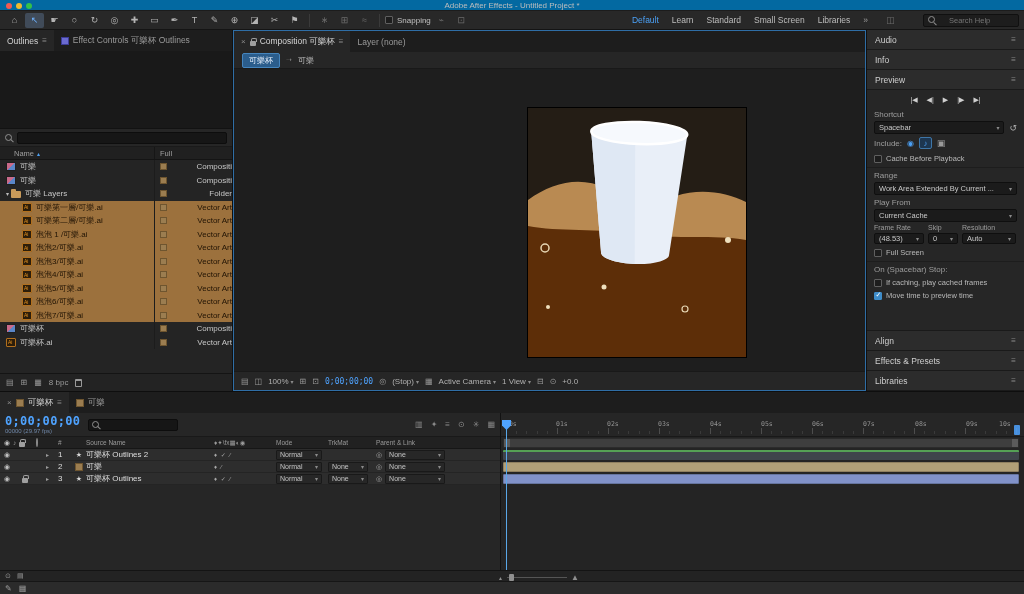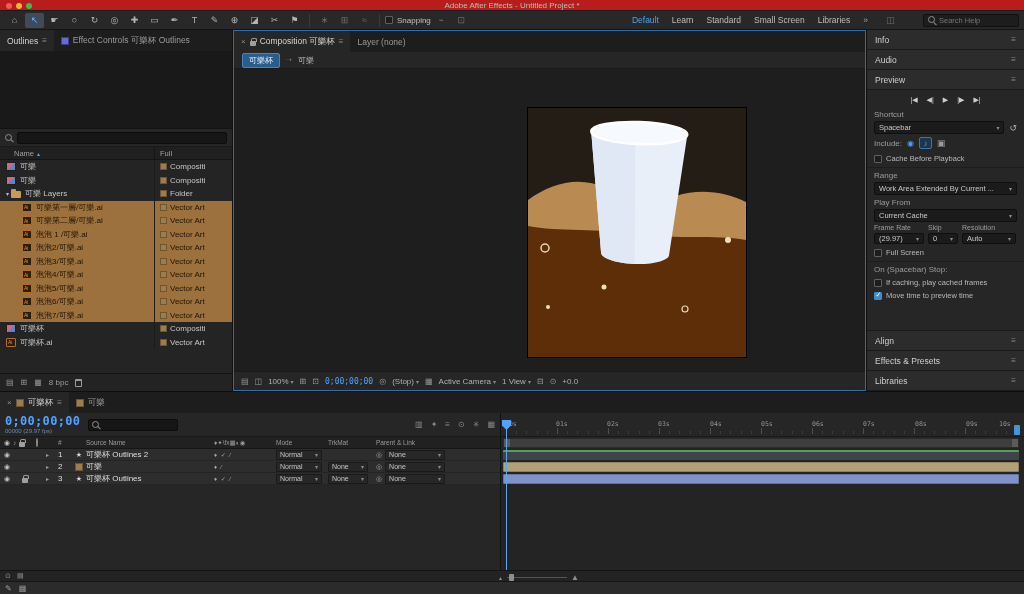--- a/index.html
+++ b/index.html
@@ -1,39 +1,39 @@
 <!DOCTYPE html>
 <html><head>
 <meta charset="utf-8">
 <style>
 *{margin:0;padding:0;box-sizing:border-box;}
 html,body{width:1024px;height:594px;overflow:hidden;background:#000;}
 .window{position:relative;width:1024px;height:594px;background:#262626;font-family:"Liberation Sans",sans-serif;color:#c8c8c8;font-size:9px;}
 
 
-.titlebar{position:absolute;top:0;left:0;right:0;height:11px;background:#b91c1c;border-bottom:1px solid #1c1c1c;}
+.titlebar{position:absolute;top:0;left:0;right:0;height:11px;background:#0369a1;border-bottom:1px solid #1c1c1c;}
 .traffic{position:absolute;left:6px;top:2.5px;display:flex;gap:4px;}
 .dot{width:6px;height:6px;border-radius:50%;}
 .dot.red{background:#f15b51}.dot.yel{background:#f0b92e}.dot.grn{background:#35c149}
 .title-text{position:absolute;left:0;right:0;top:0;text-align:center;font-size:8px;color:#bdbdbd;line-height:11px;}
 
 
 .toolbar{position:absolute;top:11px;left:0;right:0;height:19px;background:#282828;border-bottom:1px solid #141414;display:flex;align-items:center;padding:0 5px;gap:1px;}
 .tool{width:19px;height:15px;display:flex;align-items:center;justify-content:center;font-size:9px;color:#b4b4b4;border-radius:2px;}
 .tool.active{background:#404b59;color:#6db2ff;}
 .tool.dim{color:#6a6a6a;}
 .tsep{width:1px;height:13px;background:#3a3a3a;margin:0 4px;}
 .cb{width:8px;height:8px;background:#1d1d1d;border:1px solid #5f5f5f;border-radius:1px;display:inline-block;flex:0 0 auto;}
 .cb.checked{background:#3e8cc9;border-color:#3e8cc9;position:relative;}
 .cb.checked::after{content:"✓";position:absolute;left:0.5px;top:-2px;font-size:7px;color:#fff;}
 .snap-label{margin-left:3px;font-size:8px;color:#c0c0c0;}
 .ws{margin-left:auto;display:flex;align-items:center;gap:13px;font-size:8.5px;color:#bdbdbd;}
 .ws .wtab.active{color:#4ba0f5;}
 .ws .ovf{color:#9a9a9a;}
-.help-box{display:flex;align-items:center;gap:3px;background:#1d1d1d;border:1px solid #101010;border-radius:2px;height:13px;width:96px;padding:0 4px;margin-left:10px;}
+.help-box{display:flex;align-items:center;gap:13px;background:#1d1d1d;border:1px solid #101010;border-radius:2px;height:13px;width:96px;padding:0 4px;margin-left:10px;}
 .help-box input{flex:1;background:transparent;border:none;outline:none;color:#9a9a9a;font-size:7.5px;font-family:inherit;width:70px;}
 .mag{position:relative;width:8px;height:8px;flex:0 0 auto;}
 .mag::before{content:"";position:absolute;left:0;top:0;width:5px;height:5px;border:1px solid #8f8f8f;border-radius:50%;}
 .mag::after{content:"";position:absolute;left:5.5px;top:5.5px;width:3.5px;height:1px;background:#8f8f8f;transform:rotate(45deg);transform-origin:0 0;}
 
 
 .main{position:absolute;top:30px;left:0;width:1024px;height:361px;display:flex;}
 
 
 .project-panel{width:233px;background:#262626;border-right:1px solid #101010;position:relative;}
@@ -51,21 +51,21 @@
 .pcol-name{width:155px;padding-left:14px;display:flex;gap:3px;align-items:center;border-right:1px solid #161616;height:100%;}
 .sort-arrow{color:#4ba0f5;font-size:6px;}
 .sort-arrow::before{content:"▴";}
 .pcol-type{padding-left:5px;}
 .prows{position:absolute;top:130px;bottom:18px;left:0;right:0;background:#242424;overflow:hidden;}
 .prow{height:13.5px;display:flex;align-items:center;font-size:8px;color:#c6c6c6;}
 .prow[data-selected="true"]{background:#9c713d;color:#201304;}
 .prow[data-selected="true"] .ptxt{color:#201304;}
 .pname{width:155px;display:flex;align-items:center;padding-left:6px;height:100%;border-right:1px solid #1c1c1c;overflow:hidden;white-space:nowrap;}
 .pname.ind{padding-left:22px;}
-.ptype{flex:1;display:flex;align-items:center;padding-left:5px;overflow:hidden;white-space:nowrap;}
+.ptype{flex:1;display:flex;align-items:center;padding-left:5px;overflow:hidden;white-space:nowrap;justify-content:space-between;}
 .chip{width:7px;height:7px;background:#9b7d50;border:1px solid #6e552f;margin-right:3px;flex:0 0 auto;}
 .tri{color:#bdbdbd;font-size:6px;margin-right:2px;}
 .tri::before{content:"▾";}
 .ic{width:10px;height:9px;margin-right:4px;flex:0 0 auto;border-radius:1px;}
 .ic[data-icon="comp"]{background:linear-gradient(135deg,#c96a8a 0 50%,#5a86c8 50% 100%);border:1px solid #1e1e1e;}
 .ic[data-icon="folder"]{background:#c89a5a;height:7px;margin-top:1px;position:relative;border-radius:0 1px 1px 1px;}
 .ic[data-icon="folder"]::before{content:"";position:absolute;top:-2px;left:0;width:5px;height:2px;background:#c89a5a;border-radius:1px 1px 0 0;}
 .ic[data-icon="ai"]{background:#2c1d0a;border:1px solid #b2701e;position:relative;}
 .ic[data-icon="ai"]::after{content:"Ai";position:absolute;left:1px;top:0.5px;font-size:5px;color:#e8921e;}
 .pfooter{position:absolute;bottom:0;left:0;right:0;height:18px;background:#232323;border-top:1px solid #141414;display:flex;align-items:center;gap:7px;padding:0 6px;font-size:8px;color:#9a9a9a;}
@@ -466,25 +466,25 @@
             <span class="car"></span>
           </span>
         <span class="gl">⊟</span>
         <span class="gl">⊙</span>
         <span>+0.0</span>
       </div>
     </div>
 
     <div class="right-panel">
       <div class="rhead">
+          <span>Audio</span>
+          <span class="menu-ic"></span>
+        </div>
+      <div class="rhead">
           <span>Info</span>
-          <span class="menu-ic"></span>
-        </div>
-      <div class="rhead">
-          <span>Audio</span>
           <span class="menu-ic"></span>
         </div>
       <div class="rhead">
           <span>Preview</span>
           <span class="menu-ic"></span>
         </div>
       <div class="pbody">
         <div class="transport">
           <span class="tbtn">|◀</span>
           <span class="tbtn">◀|</span>
@@ -522,21 +522,21 @@
         <div class="prow2">
             <div class="dd">
               <span>Current Cache</span>
               <span class="car"></span>
             </div>
           </div>
         <div class="triple">
           <div class="tcol c1">
             <span class="plabel">Frame Rate</span>
             <div class="dd">
-                <span>(29.97)</span>
+                <span>(48.53)</span>
                 <span class="car"></span>
               </div>
           </div>
           <div class="tcol c2">
             <span class="plabel">Skip</span>
             <div class="dd">
                 <span>0</span>
                 <span class="car"></span>
               </div>
           </div>

